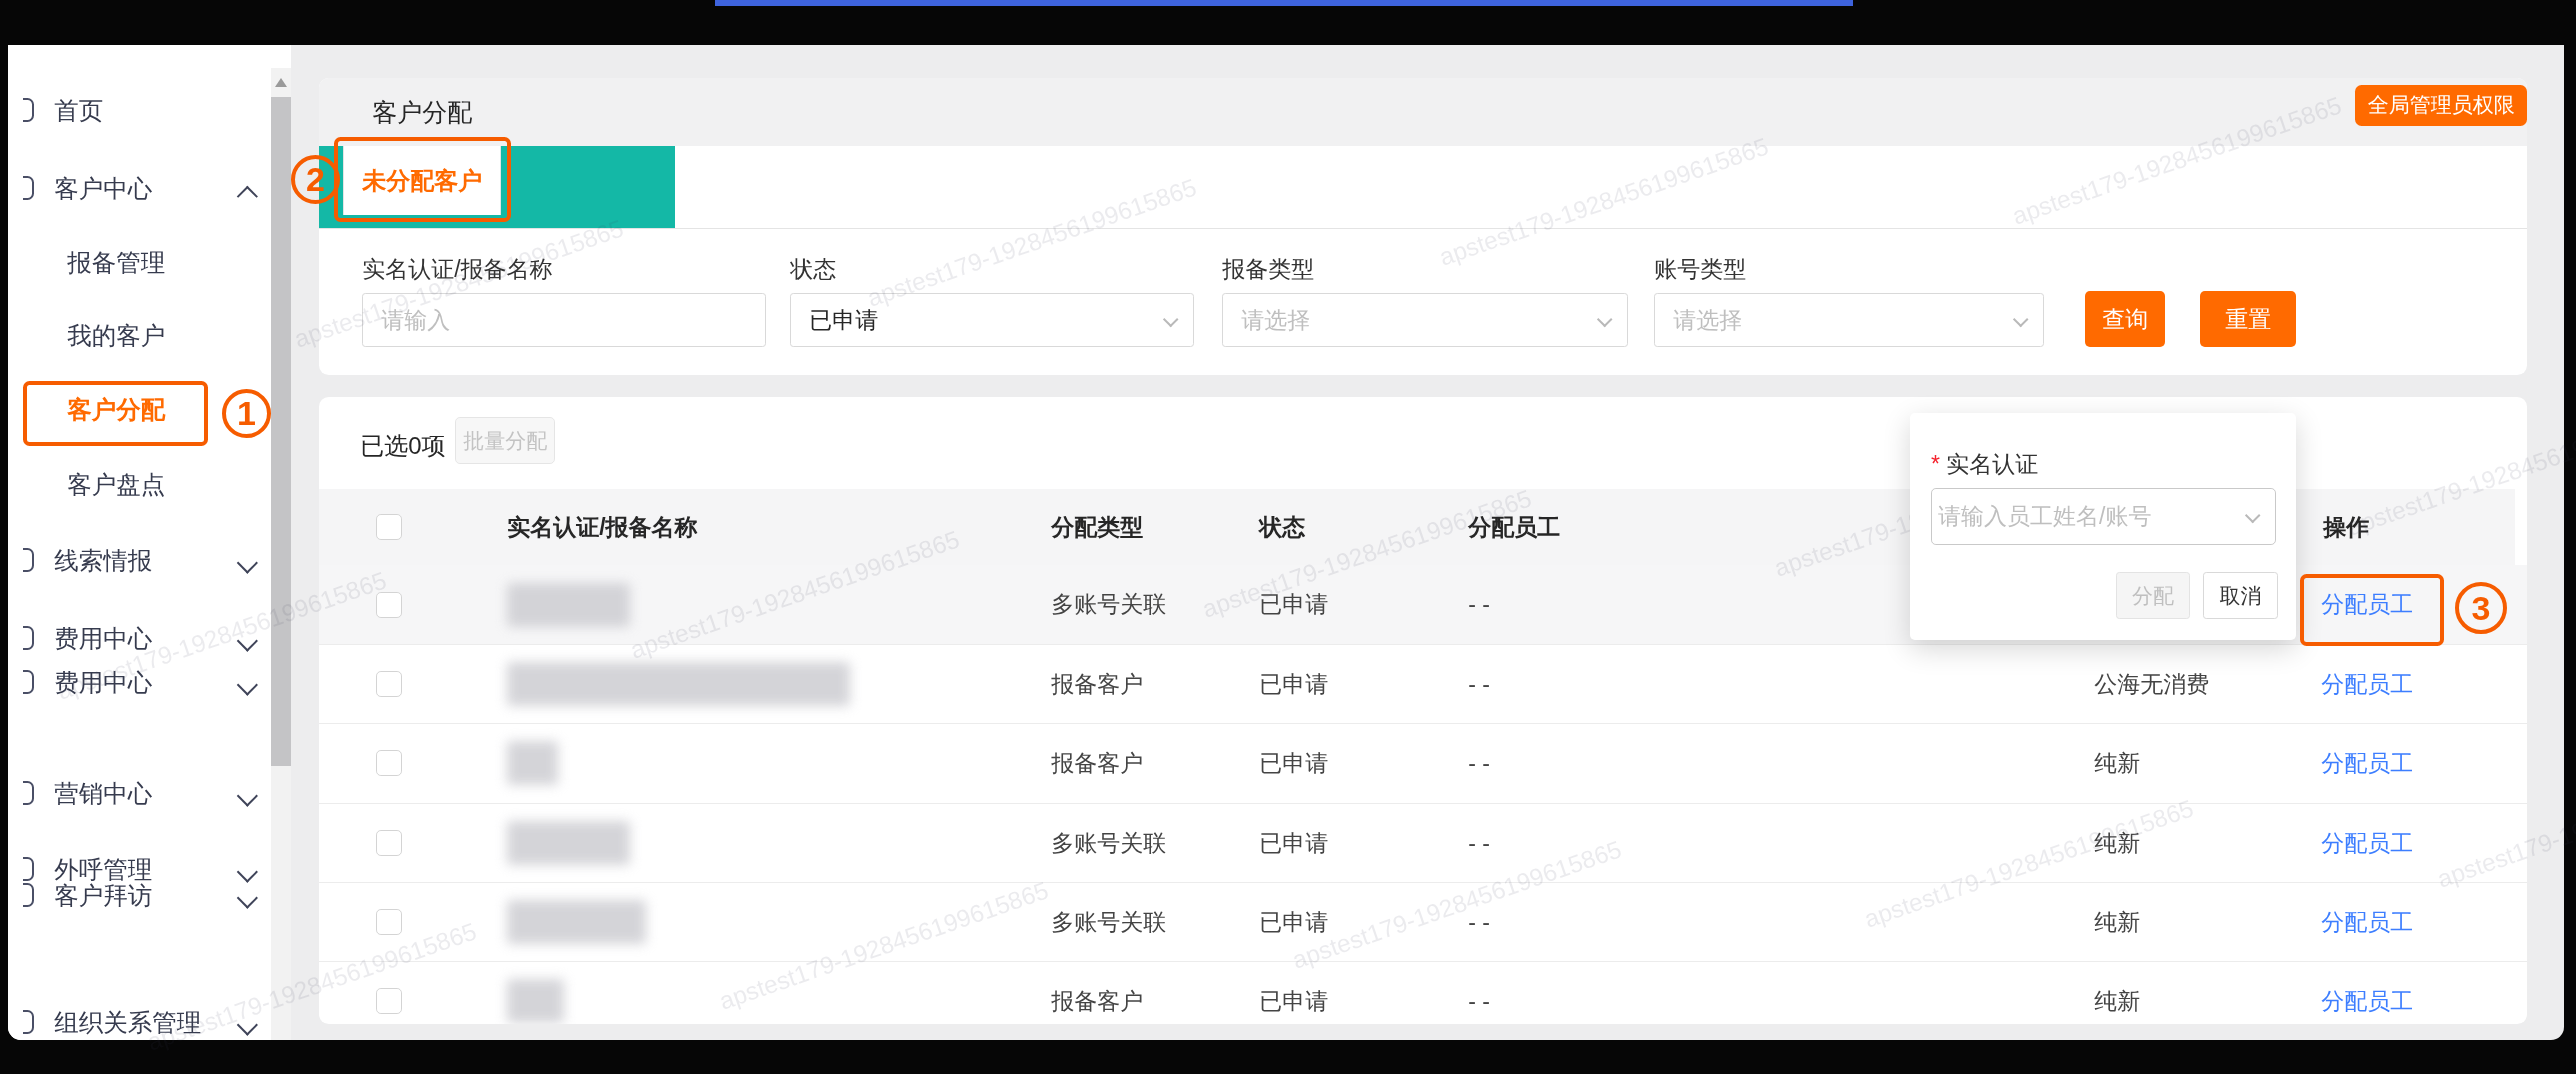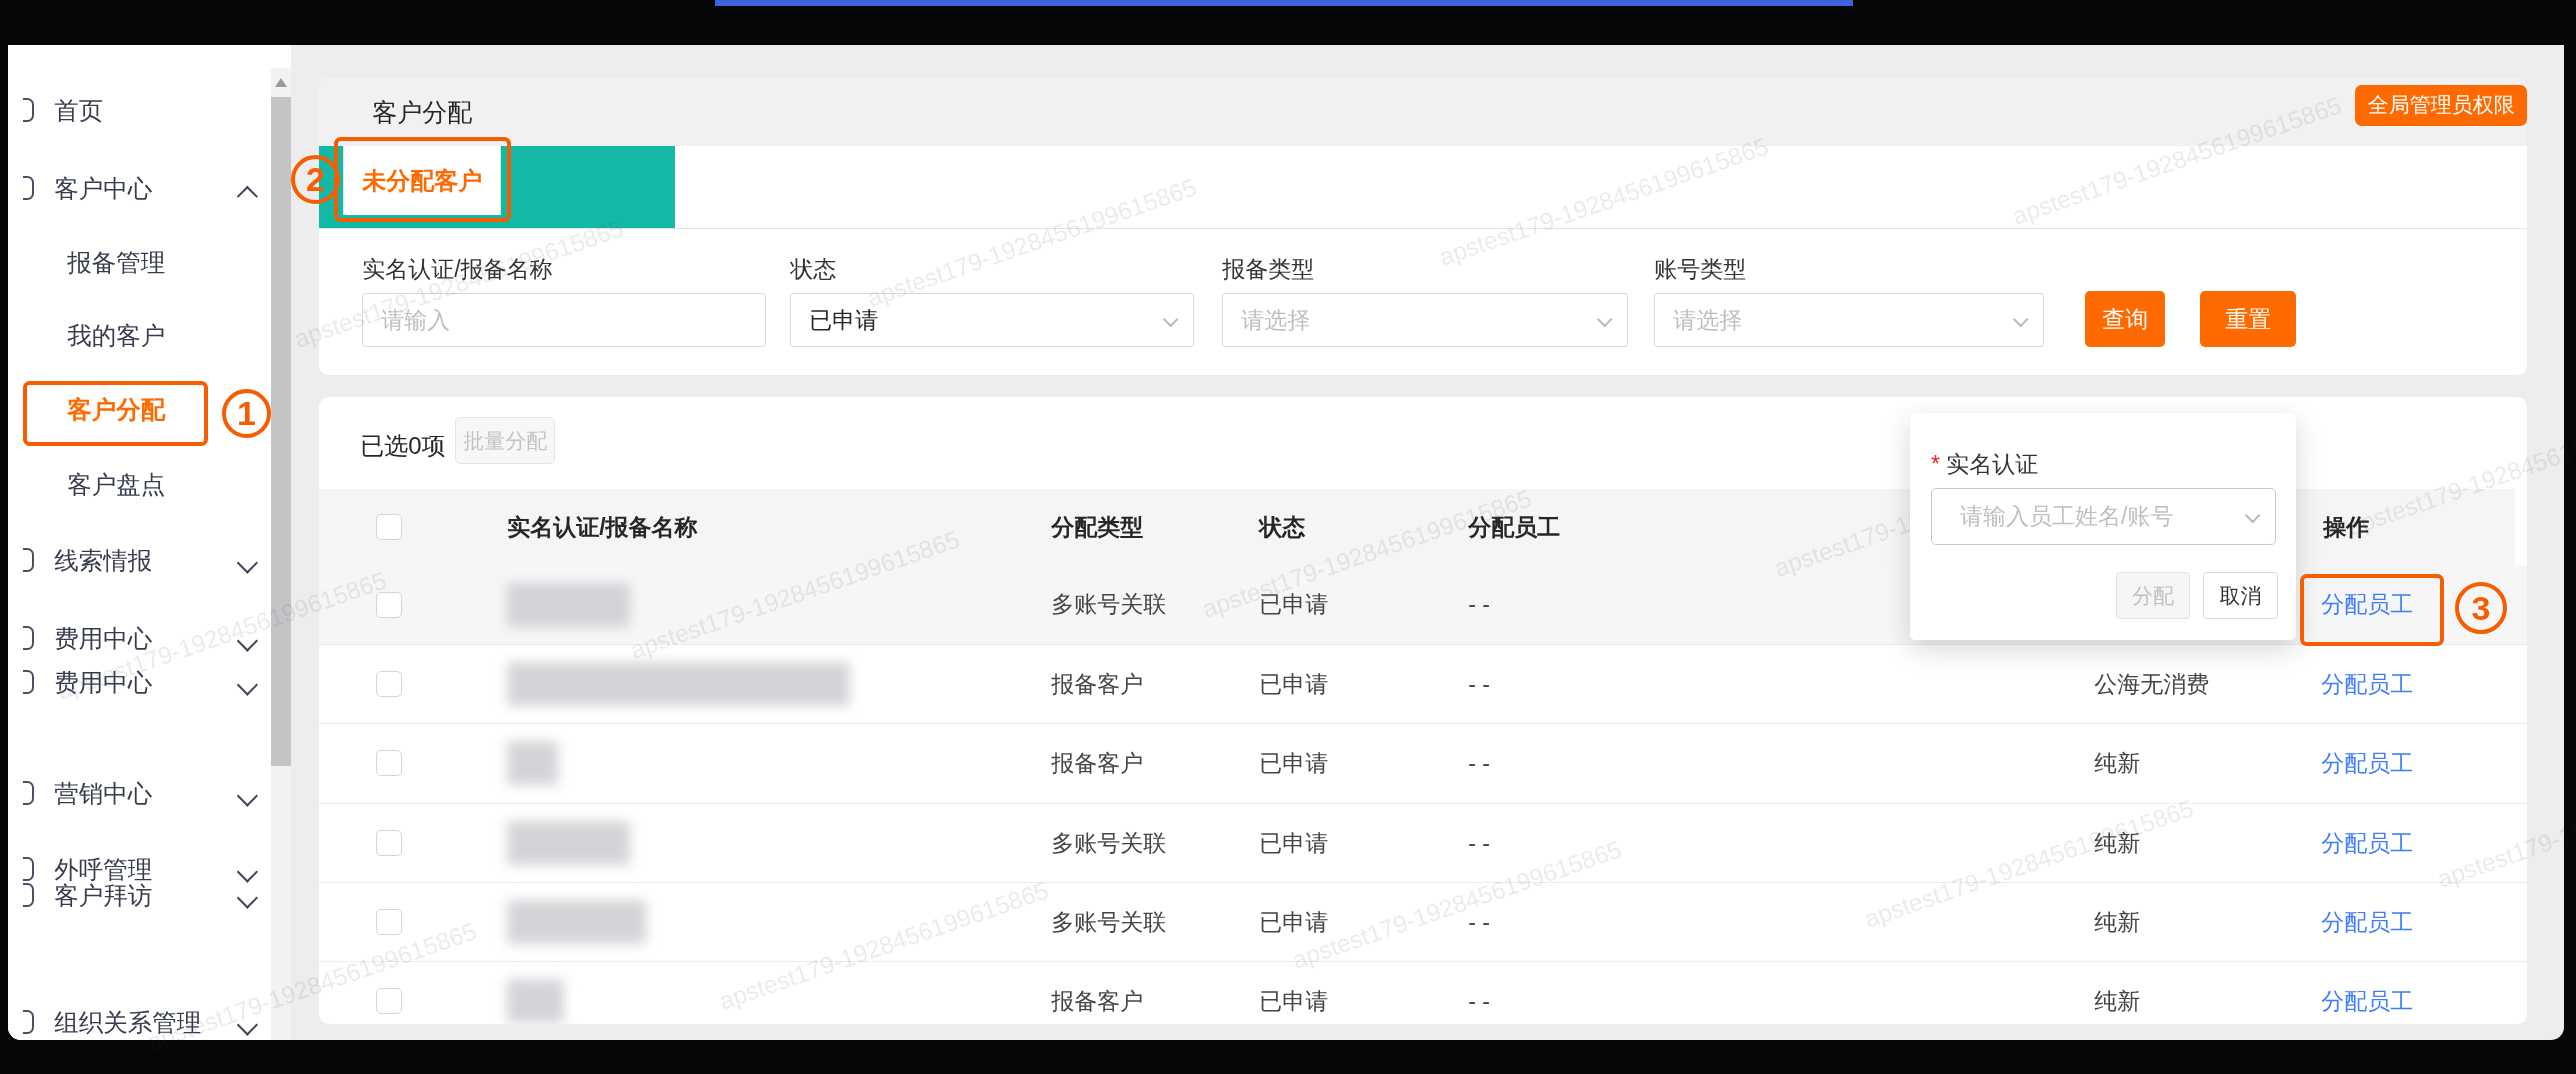--- a/index.html
+++ b/index.html
@@ -54,21 +54,21 @@
   .trow.bordered { border-top:0.8px solid #ececec; }
   .td { position:absolute; top:0; height:79px; display:flex; align-items:center; font-size:23px; color:#444; }
   .td.link { color:#3d7eff; cursor:pointer; }
   .checkbox { position:absolute; left:57px; top:50%; margin-top:-13px; width:26px; height:26px; border:1.6px solid #d4d4d4; border-radius:4.9px; background:#fff; }
   .blurname { position:absolute; left:188px; top:50%; transform:translateY(-50%); height:44px; background:#cdcdd2; border-radius:3.3px; filter:blur(5.7px); opacity:.85; } .c-name{left:188px;} .c-type{left:732px;} .c-status{left:940px;} .c-account{left:1149px;} .c-ctype{left:1775px;} .c-action{left:2002px;}
 
   
   .popup { position:absolute; left:1910px; top:413px; width:386px; height:227px; background:#fff; border-radius:4.9px; box-shadow:0 8.2px 28px rgba(0,0,0,.16); z-index:40; }
   .popup .req { color:#f5222d; font-size:23px; }
   .popup .plabel { position:absolute; left:21px; top:36px; font-size:23px; color:#333; }
-  .popup .pselect { position:absolute; left:21px; top:75px; width:345px; height:57px; border:1.6px solid #c9c9c9; border-radius:4.9px; display:flex; align-items:center; padding:0 28px; font-size:23px; color:#bfbfbf; }
+  .popup .pselect { position:absolute; left:21px; top:75px; width:345px; height:57px; border:1.6px solid #c9c9c9; border-radius:4.9px; display:flex; align-items:center; padding:0 6px; font-size:23px; color:#bfbfbf; }
   .popup .pselect .sel-chev { top:21px; }
   .pbtn { position:absolute; top:159px; height:47px; border-radius:3.3px; font-size:21px; display:flex; align-items:center; justify-content:center; }
   .pbtn.assign { left:206px; width:74px; background:#f5f5f5; border:1.6px solid #e3e3e3; color:#bfbfbf; }
   .pbtn.cancel { left:293px; width:75px; background:#fff; border:1.6px solid #d9d9d9; color:#333; cursor:pointer; }
 
   
   .ann-box { position:absolute; border:4.9px solid #f65c00; border-radius:6.5px; z-index:50; }
   .ann-circle { position:absolute; border:4.1px solid #f65c00; border-radius:50%; color:#f65c00; font-size:34px; font-weight:bold; display:flex; align-items:center; justify-content:center; z-index:50; background:transparent; }
   .wm { position:absolute; font-size:24.5px; color:rgba(60,60,85,.10); transform:rotate(-19deg); white-space:nowrap; z-index:30; pointer-events:none; }
 </style>

